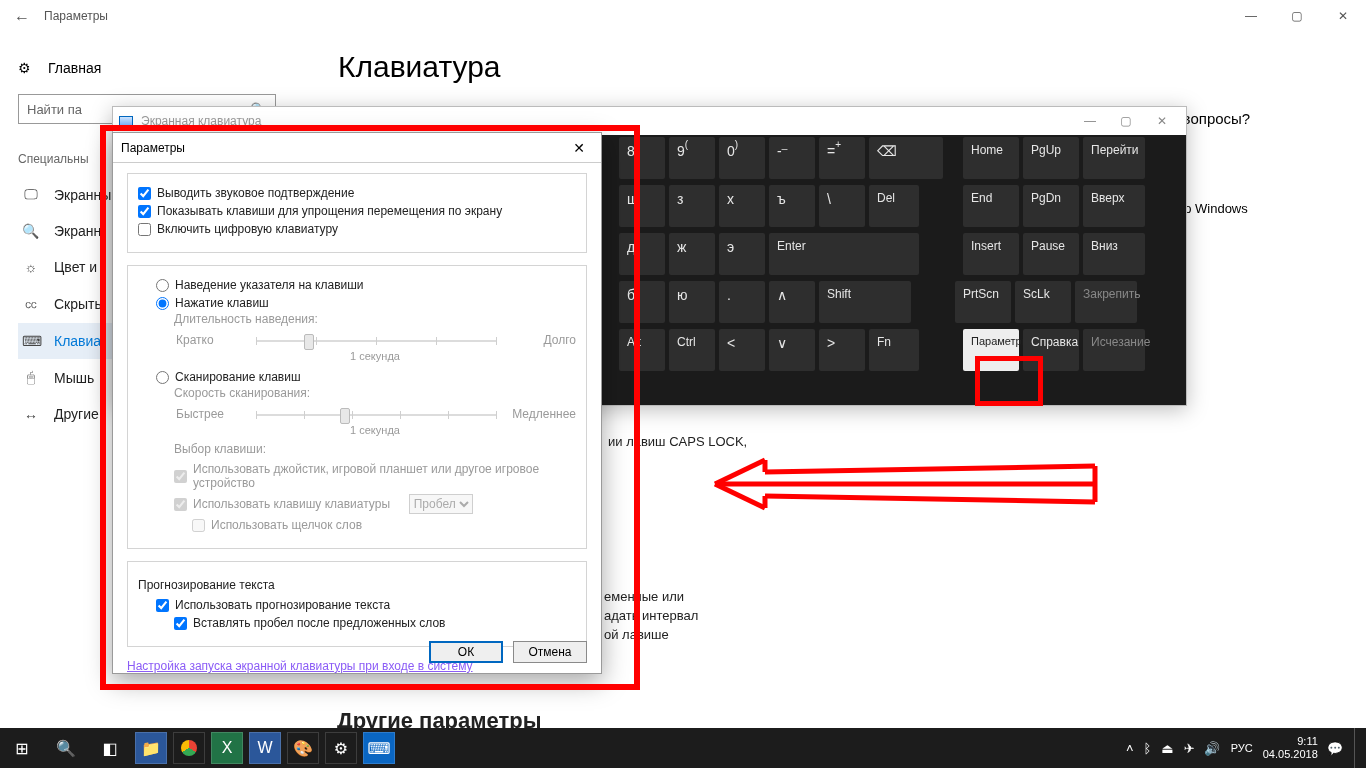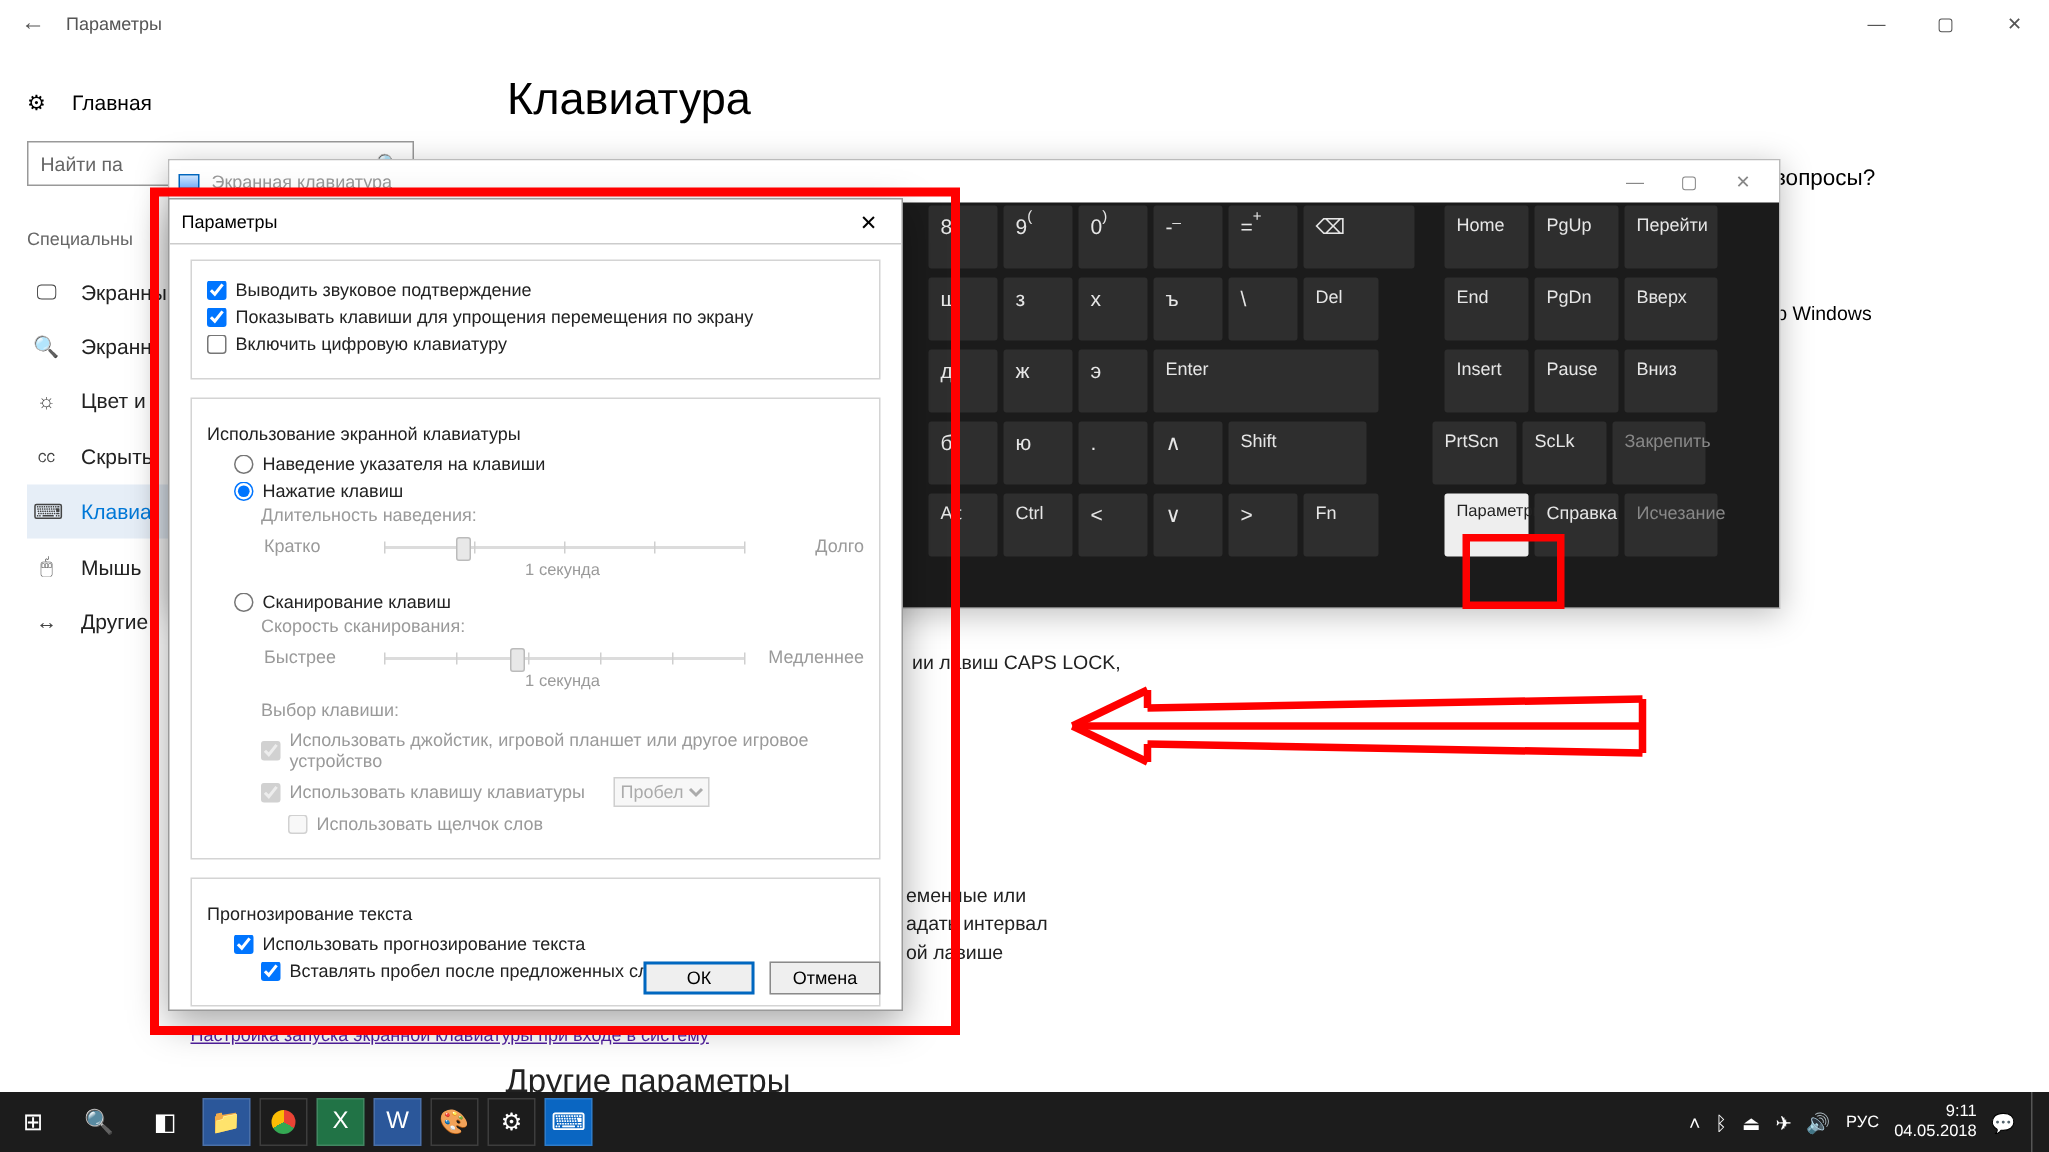--- a/index.html
+++ b/index.html
@@ -55,21 +55,21 @@
   .subind { margin-left:18px; }
   .disabled { color:#9a9a9a; }
   .disabled input { accent-color:#aaa; }
   .slider { display:flex; align-items:center; gap:10px; margin:4px 0 2px 2px; }
   .slider .lab { width:70px; color:#9a9a9a; font-size:12px;}
   .slider .track { position:relative; flex:1; height:20px;}
   .slider .line { position:absolute; left:0; right:0; top:10px; height:2px; background:#dcdcdc;}
   .slider .tick { position:absolute; top:7px; width:1px; height:8px; background:#cfcfcf;}
   .slider .thumb { position:absolute; top:4px; width:10px; height:16px; background:#e8e8e8; border:1px solid #bbb; border-radius:2px;}
   .slider-val { text-align:center; font-size:11px; color:#9a9a9a; margin-top:-2px; margin-bottom:6px;}
-  .linklike { color:#4c1d95; text-decoration:underline; cursor:pointer; }
+  .linklike { color:#8b5cf6; text-decoration:underline; cursor:pointer; }
   .dlg-btns { position:absolute; bottom:10px; right:14px; display:flex; gap:10px;}
   .wbtn { width:74px; height:22px; border:1px solid #8a8a8a; background:#efefef; font-size:12px; display:flex; align-items:center; justify-content:center; cursor:pointer;}
   .wbtn.primary { border:2px solid #0067c0;}
   select.fake { font-size:12px; height:20px; border:1px solid #bbb; background:#f4f4f4; color:#888; width:64px;}
 
   
   .red-frame { position:absolute; left:100px; top:125px; width:540px; height:565px; border:6px solid #ff0000; pointer-events:none;}
   .red-small { position:absolute; left:975px; top:356px; width:68px; height:50px; border:5px solid #ff0000; pointer-events:none;}
   .arrow { position:absolute; left:655px; top:454px; pointer-events:none;}
 
@@ -151,21 +151,21 @@
     <div style="height:34px"></div>
     <div>йте</div>
     <div>ованию Windows</div>
     <a>зыв</a>
   </div>
 
   <span class="peek" style="left:608px; top:434px;">ии    лавиш CAPS LOCK,</span>
   <span class="peek" style="left:604px; top:589px;">еменные или</span>
   <span class="peek" style="left:604px; top:608px;">адать интервал</span>
   <span class="peek" style="left:604px; top:627px;">ой   лавише</span>
-  <span class="peek" style="left:337px; top:708px; font-size:22px; font-weight:400;">Другие параметры</span>
+  <span class="peek" style="left:337px; top:708px; font-size:22px; font-weight:700;">Другие параметры</span>
 </div>
 
 <div class="osk">
   <div class="osk-title">
     <span class="kicon"></span>
     <span class="txt">Экранная клавиатура</span>
     <div class="btns">
       <div>—</div>
       <div>▢</div>
       <div>✕</div>
@@ -341,21 +341,20 @@
           <input type="checkbox" checked="" style="">
           <span>Показывать клавиши для упрощения перемещения по экрану</span>
         </label>
       <label class="chk">
           <input type="checkbox" style="">
           <span>Включить цифровую клавиатуру</span>
         </label>
     </div>
 
     <div class="group">
-      <div class="title-s">Использование экранной клавиатуры</div>
       <label class="rdo subind">
           <input type="radio" name="use" style="">
           <span>Наведение указателя на клавиши</span>
         </label>
       <label class="rdo subind">
           <input type="radio" name="use" checked="" style="">
           <span>Нажатие клавиш</span>
         </label>
 
       <div class="subind disabled" style="margin-left:36px">

